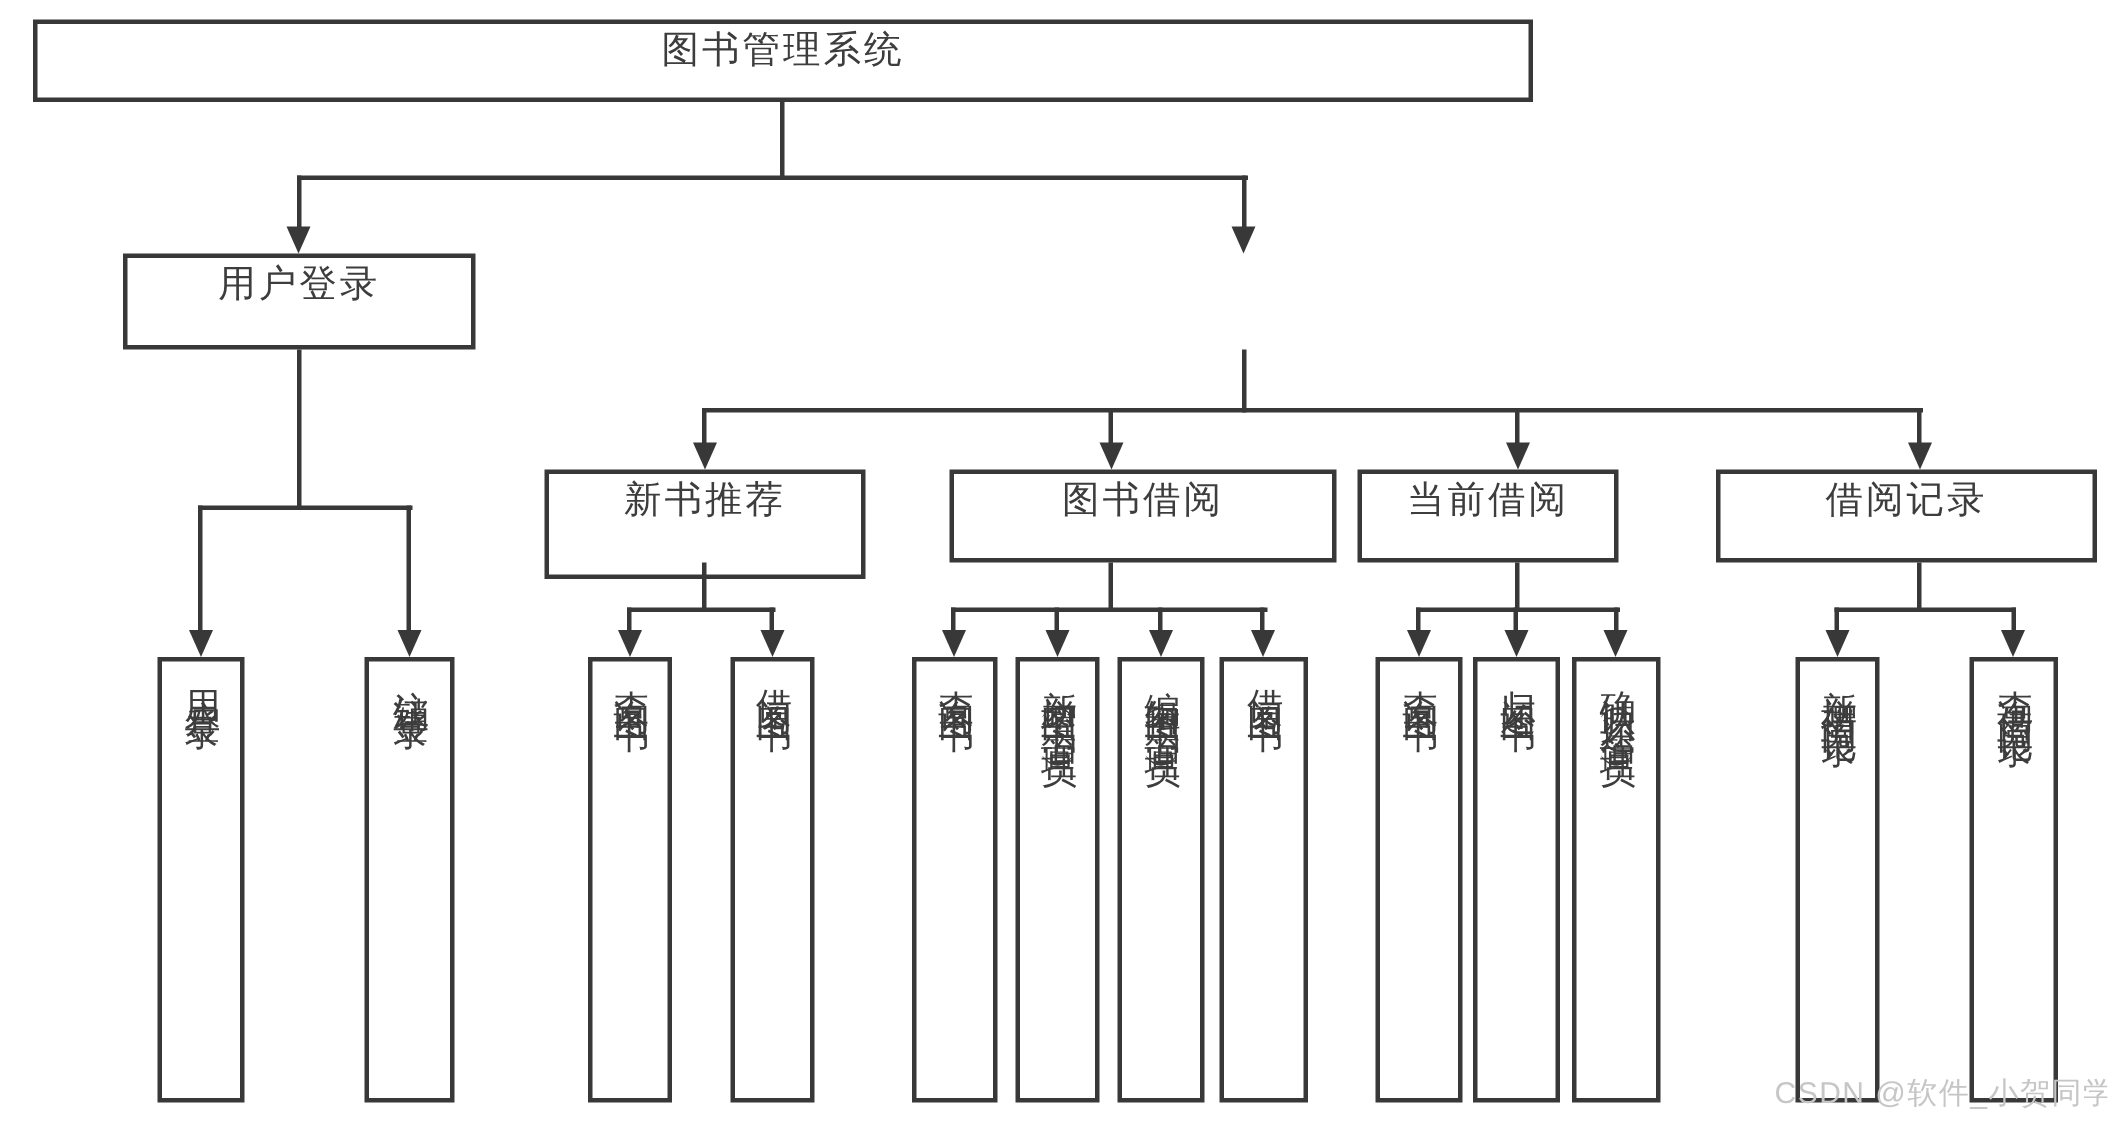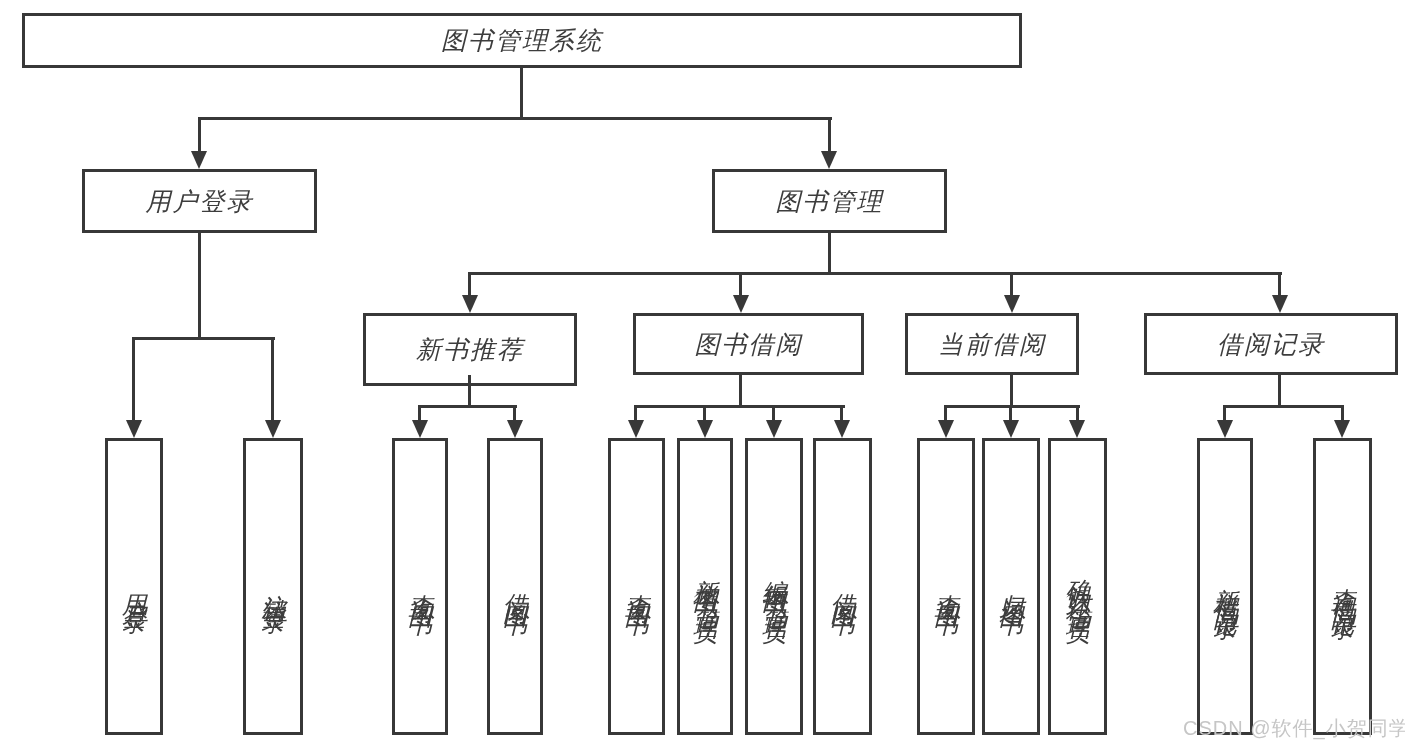--- a/index.html
+++ b/index.html
@@ -5,23 +5,22 @@
   :root{
     --line:#383838; --text:#3d3d3d; --watermark:#c6c6c6; --background:#ffffff;
   }
   html,body{margin:0;padding:0;background:var(--background);}
   .canvas{
     position:relative;width:1405px;height:747px;background:var(--background);
     font-family:"Liberation Sans","DejaVu Sans",sans-serif;overflow:hidden;
   }
   .box{
     position:absolute;border:3px solid var(--line);background:#fff;
-    box-sizing:border-box;display:flex;align-items:center;justify-content:center;
+    box-sizing:border-box;display:flex;justify-content:center;
     color:var(--text);
-    font-style:italic;
   }
   .hbox span{font-size:25px;letter-spacing:2px;white-space:nowrap;}
   .leaf span{
     writing-mode:vertical-rl;text-orientation:mixed;
     font-size:24px;letter-spacing:6px;line-height:1;white-space:nowrap;
   }
   .ln{position:absolute;background:var(--line);}
   .arrow{
     position:absolute;width:0;height:0;
     border-left:8px solid transparent;border-right:8px solid transparent;
@@ -37,28 +36,25 @@
 
 <div class="canvas">
 
   <div class="box hbox" style="left:22px;top:13px;width:1000px;height:55px;">
     <span>图书管理系统</span>
   </div>
 
   <div class="box hbox" style="left:82px;top:169px;width:235px;height:64px;">
     <span>用户登录</span>
   </div>
-  <div class="box hbox" style="left:712px;top:169px;width:235px;height:64px;">
-    <span>图书管理</span>
-  </div>
 
   <div class="box hbox" style="left:363px;top:313px;width:214px;height:73px;">
     <span>新书推荐</span>
   </div>
-  <div class="box hbox" style="left:633px;top:313px;width:231px;height:62px;">
+  <div class="box hbox" style="left:633px;top:313px;width:258px;height:62px;">
     <span>图书借阅</span>
   </div>
   <div class="box hbox" style="left:905px;top:313px;width:174px;height:62px;">
     <span>当前借阅</span>
   </div>
   <div class="box hbox" style="left:1144px;top:313px;width:254px;height:62px;">
     <span>借阅记录</span>
   </div>
 
   <div class="box leaf" style="left:105px;top:438px;width:58px;height:297px;">

